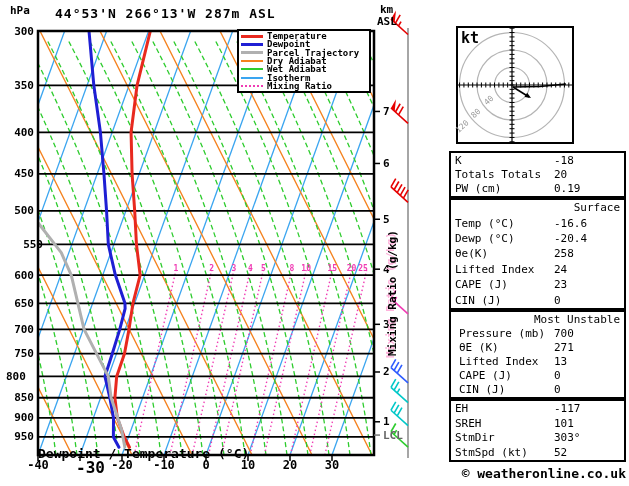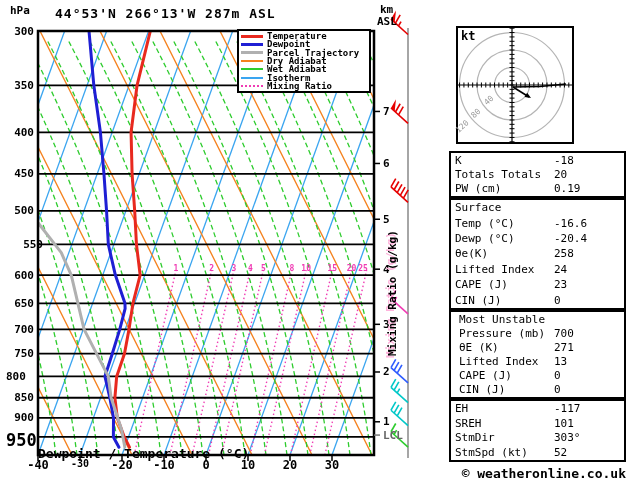--- a/index.html
+++ b/index.html
@@ -15,21 +15,21 @@
   .lg-row{display:flex;align-items:center;height:8px;}
   .lg-line{width:22px;margin-right:4px;flex:none;}
   .lg-txt{font-size:9px;font-weight:bold;line-height:8px;}
   
   .tbl-box{position:absolute;left:449px;width:177px;border:2px solid #000;box-sizing:border-box;
            background:#fff;display:flex;flex-direction:column;justify-content:space-around;
            padding:0 4px;}
   .tbl-row{display:flex;font-size:11px;line-height:11px;}
   .tbl-row .lab{flex:1;}
   .tbl-row .val{width:66px;text-align:left;}
-  .tbl-head{text-align:left;font-size:11px;line-height:11px;}
+  .tbl-head{text-align:right;font-size:11px;line-height:11px;}
   
   .rot{transform:rotate(-90deg);transform-origin:left top;}
 </style>
 </head>
 <body>
 
 <div id="app">
 
   <svg id="chart-svg" width="629" height="486">
       <defs>
@@ -280,23 +280,23 @@
       <div class="abs" style="left: 6px; top: 167.292px; width: 28px; text-align: right; font-size: 11px; font-weight: 600;">450</div>
       <div class="abs" style="left: 6px; top: 204.396px; width: 28px; text-align: right; font-size: 11px; font-weight: 600;">500</div>
       <div class="abs" style="left: 15px; top: 237.961px; width: 28px; text-align: right; font-size: 11px; font-weight: 600;">550</div>
       <div class="abs" style="left: 6px; top: 268.604px; width: 28px; text-align: right; font-size: 11px; font-weight: 600;">600</div>
       <div class="abs" style="left: 6px; top: 296.792px; width: 28px; text-align: right; font-size: 11px; font-weight: 600;">650</div>
       <div class="abs" style="left: 6px; top: 322.891px; width: 28px; text-align: right; font-size: 11px; font-weight: 600;">700</div>
       <div class="abs" style="left: 6px; top: 347.188px; width: 28px; text-align: right; font-size: 11px; font-weight: 600;">750</div>
       <div class="abs" style="left: 6px; top: 369.916px; width: 28px; font-size: 11px; font-weight: 600;">800</div>
       <div class="abs" style="left: 6px; top: 391.266px; width: 28px; text-align: right; font-size: 11px; font-weight: 600;">850</div>
       <div class="abs" style="left: 6px; top: 411.395px; width: 28px; text-align: right; font-size: 11px; font-weight: 600;">900</div>
-      <div class="abs" style="left: 6px; top: 430.436px; width: 28px; text-align: right; font-size: 17px; font-weight: 600;">950</div>
+      <div class="abs" style="left: 6px; top: 430.436px; width: 28px; text-align: right; font-size: 11px; font-weight: 600;">950</div>
       <div class="abs" style="left: 22px; top: 458px; width: 32px; text-align: center; font-size: 12px; font-weight: 600;">-40</div>
-      <div class="abs" style="left: 64px; top: 458px; width: 32px; text-align: center; font-size: 10px; font-weight: 600;">-30</div>
+      <div class="abs" style="left: 76px; top: 458px; width: 32px; font-size: 16px; font-weight: 600;">-30</div>
       <div class="abs" style="left: 106px; top: 458px; width: 32px; text-align: center; font-size: 12px; font-weight: 600;">-20</div>
       <div class="abs" style="left: 148px; top: 458px; width: 32px; text-align: center; font-size: 12px; font-weight: 600;">-10</div>
       <div class="abs" style="left: 190px; top: 458px; width: 32px; text-align: center; font-size: 12px; font-weight: 600;">0</div>
       <div class="abs" style="left: 232px; top: 458px; width: 32px; text-align: center; font-size: 12px; font-weight: 600;">10</div>
       <div class="abs" style="left: 274px; top: 458px; width: 32px; text-align: center; font-size: 12px; font-weight: 600;">20</div>
       <div class="abs" style="left: 316px; top: 458px; width: 32px; text-align: center; font-size: 12px; font-weight: 600;">30</div>
       <div class="abs" style="left: 383px; top: 104.957px; font-size: 11px; font-weight: 600;">7</div>
       <div class="abs" style="left: 383px; top: 156.968px; font-size: 11px; font-weight: 600;">6</div>
       <div class="abs" style="left: 383px; top: 212.748px; font-size: 11px; font-weight: 600;">5</div>
       <div class="abs" style="left: 383px; top: 262.685px; font-size: 11px; font-weight: 600;">4</div>
@@ -315,21 +315,21 @@
       <div class="abs" style="left: 345.55px; top: 264px; width: 12px; text-align: center; font-size: 8px; font-weight: bold; color: rgb(240, 60, 180);">20</div>
       <div class="abs" style="left: 357px; top: 264px; width: 12px; text-align: center; font-size: 8px; font-weight: bold; color: rgb(240, 60, 180);">25</div>
       <div class="abs" style="left: 484px; top: 96px; font-size: 8px; color: rgb(153, 153, 153); transform: rotate(-42deg);">40</div>
       <div class="abs" style="left: 471px; top: 109px; font-size: 8px; color: rgb(153, 153, 153); transform: rotate(-42deg);">80</div>
       <div class="abs" style="left: 455px; top: 122px; font-size: 8px; color: rgb(153, 153, 153); transform: rotate(-42deg);">120</div>
     </div>
 
   <div class="abs rot" style="left:384px;top:358px;font-size:11px;font-weight:bold;color:#ffb3dc;">Mixing Ratio (g/kg)</div>
   <div class="abs rot" style="left:386px;top:356px;font-size:11px;font-weight:bold;color:#000;">Mixing Ratio (g/kg)</div>
 
-  <div class="abs b" style="left:461px;top:29px;font-size:12px;">kt</div>
+  <div class="abs b" style="left:461px;top:29px;font-size:15px;">kt</div>
 
   <div id="tables">
       <div class="tbl-box" style="top: 151px; height: 47px;">
         <div class="tbl-row">
           <span class="lab">K</span>
           <span class="val">-18</span>
         </div>
         <div class="tbl-row">
           <span class="lab">Totals Totals</span>
           <span class="val">20</span>

